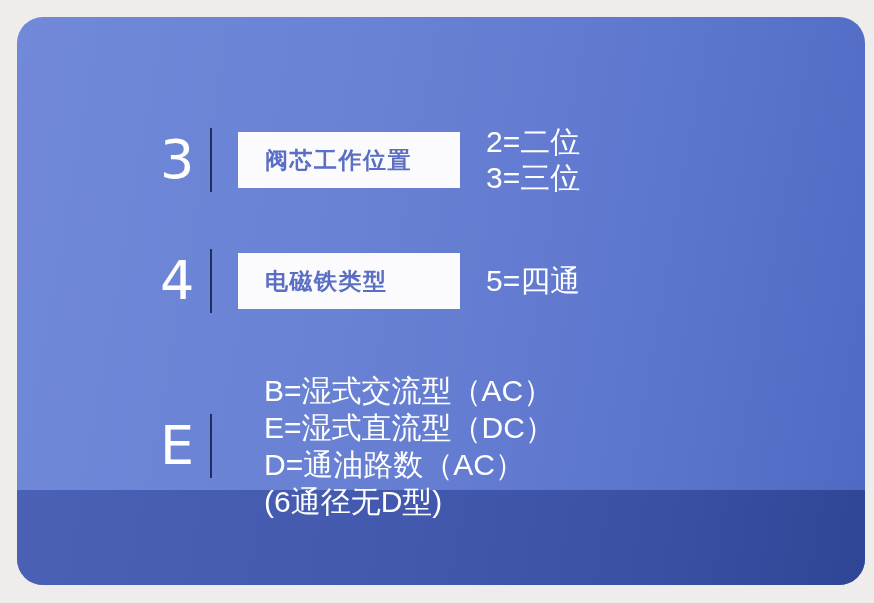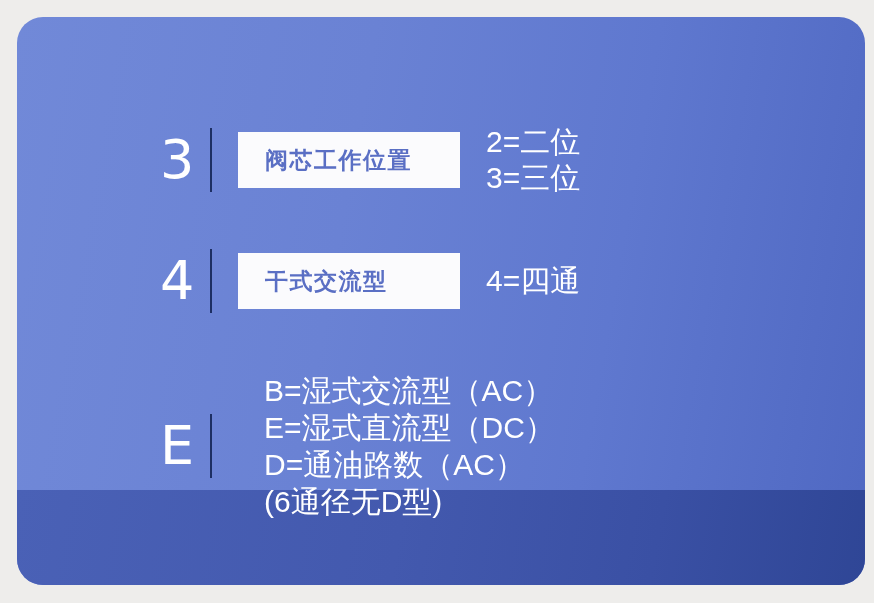--- a/index.html
+++ b/index.html
@@ -132,24 +132,24 @@
       <div class="row-desc">
         <span class="dline">2=二位</span>
         <span class="dline">3=三位</span>
       </div>
     </div>
 
     <div class="row" id="row-2">
       <div class="row-code">4</div>
       <div class="row-divider"></div>
       <div class="row-box">
-        <span class="row-box-label">干式交流型</span>
+        <span class="row-box-label">电磁铁类型</span>
       </div>
       <div class="row-desc">
-        <span class="dline">4=四通</span>
+        <span class="dline">5=四通</span>
       </div>
     </div>
 
     <div class="row" id="row-3">
       <div class="row-code">E</div>
       <div class="row-divider"></div>
       <div class="row-desc">
         <span class="dline">B=湿式交流型（AC）</span>
         <span class="dline">E=湿式直流型（DC）</span>
         <span class="dline">D=通油路数（AC）</span>

